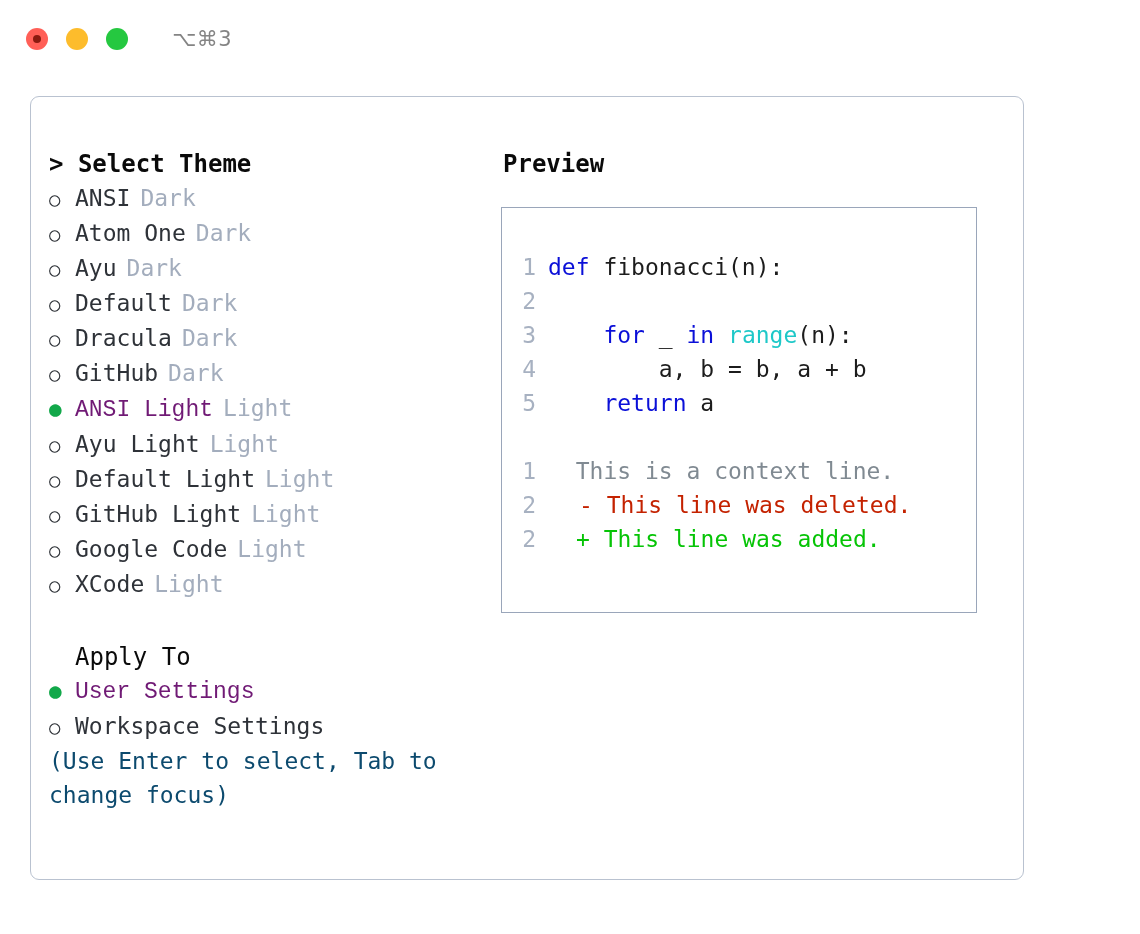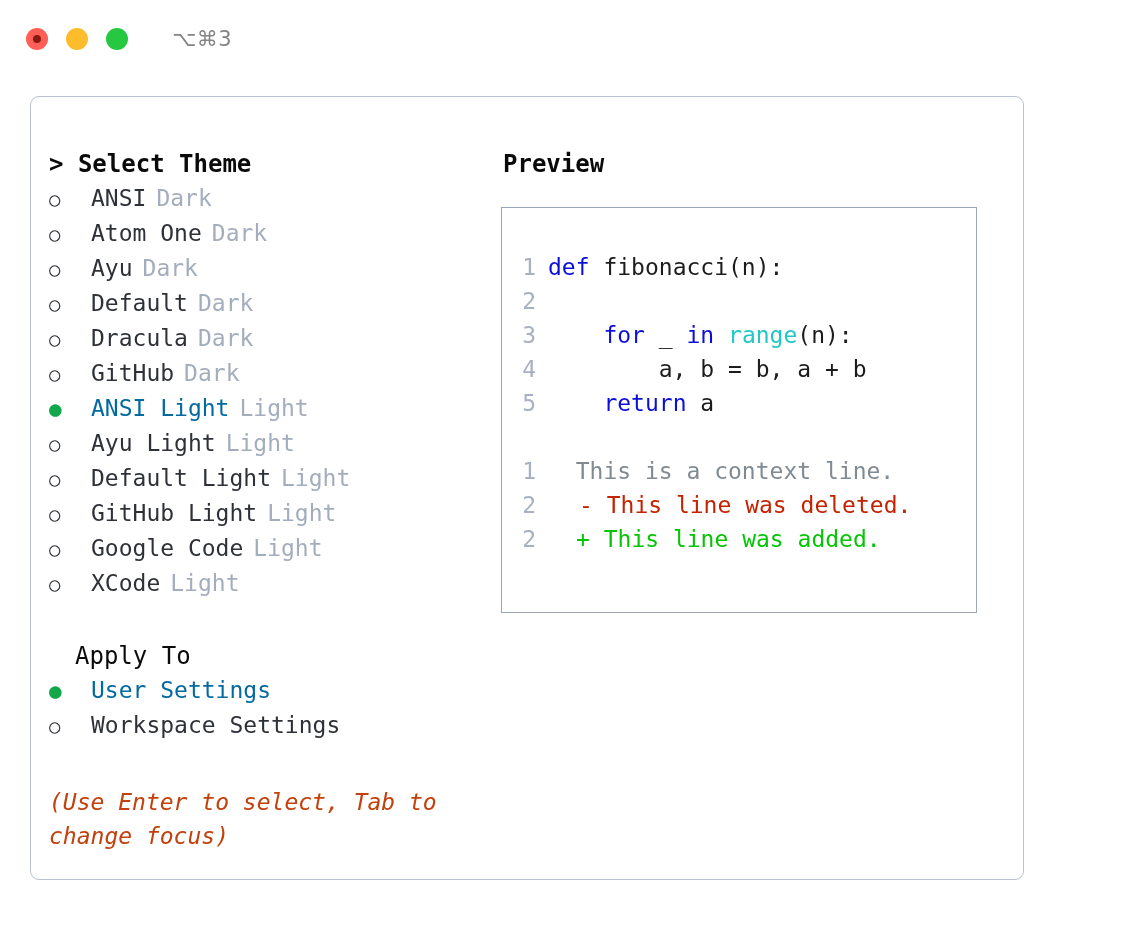--- a/index.html
+++ b/index.html
@@ -115,44 +115,42 @@
     font-size: 19px;
     color: #2e3238;
     line-height: 34px;
   }
   .option-row.selected .bullet {
     color: #12a84a;
     font-size: 21px;
   }
   .opt-label {
     color: #2e3238;
-    margin-left: 16px;
   }
   .option-row.selected .opt-label {
-    color: #0369a1;
+    color: #701a75;
+    font-family: Liberation Mono, monospace;
   }
   .opt-suffix {
     color: #a3adbd;
     margin-left: 10px;
   }
 
   #apply-to-block {
     margin-top: 38px;
   }
   #apply-to-heading {
     padding-left: 26px;
   }
 
   #hint-text {
-    margin-top: 42px;
     width: 410px;
     font-size: 23px;
     line-height: 34px;
-    color: #c2410c;
-    font-style: italic;
+    color: #0c4a6e;
   }
 
   
   #preview-column {
     flex: 1;
     padding: 50px 0 0 0;
     box-sizing: border-box;
   }
   #preview-heading {
     font-size: 24px;

